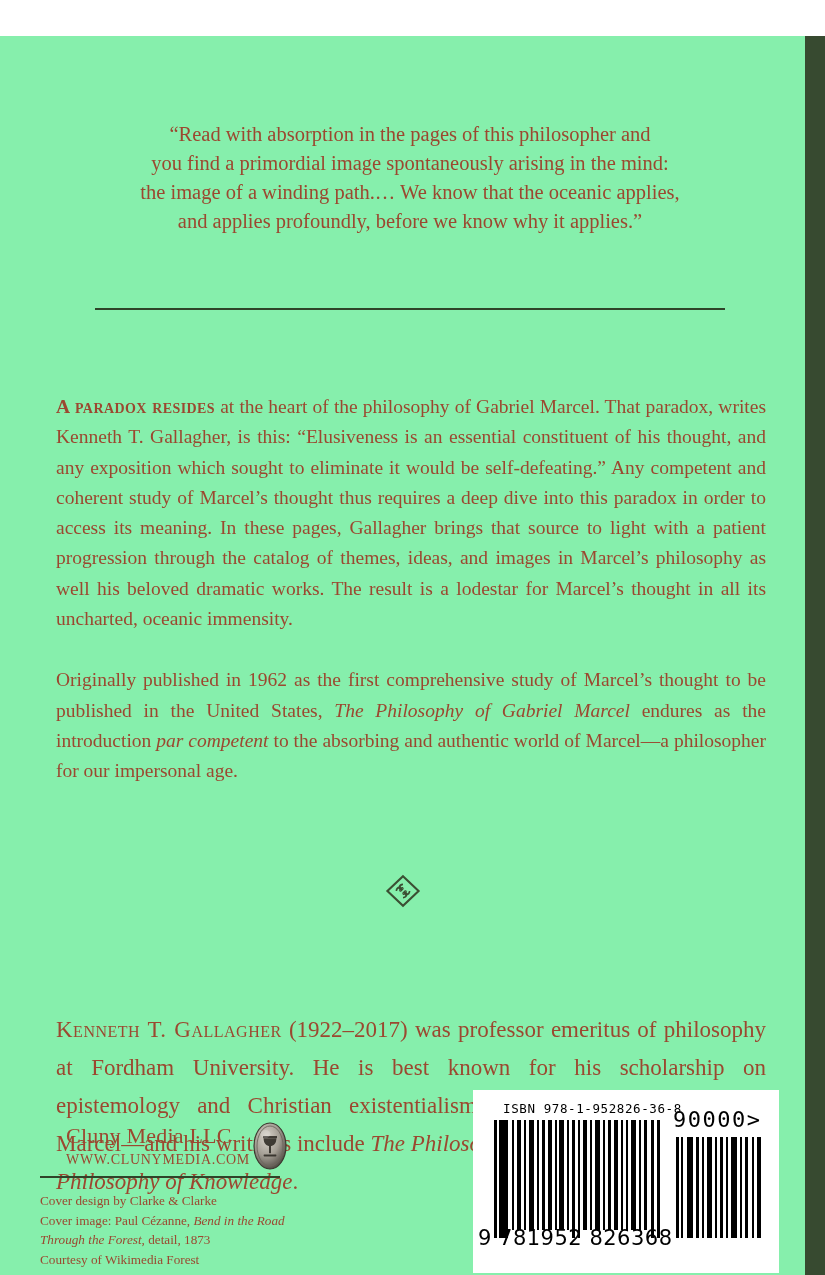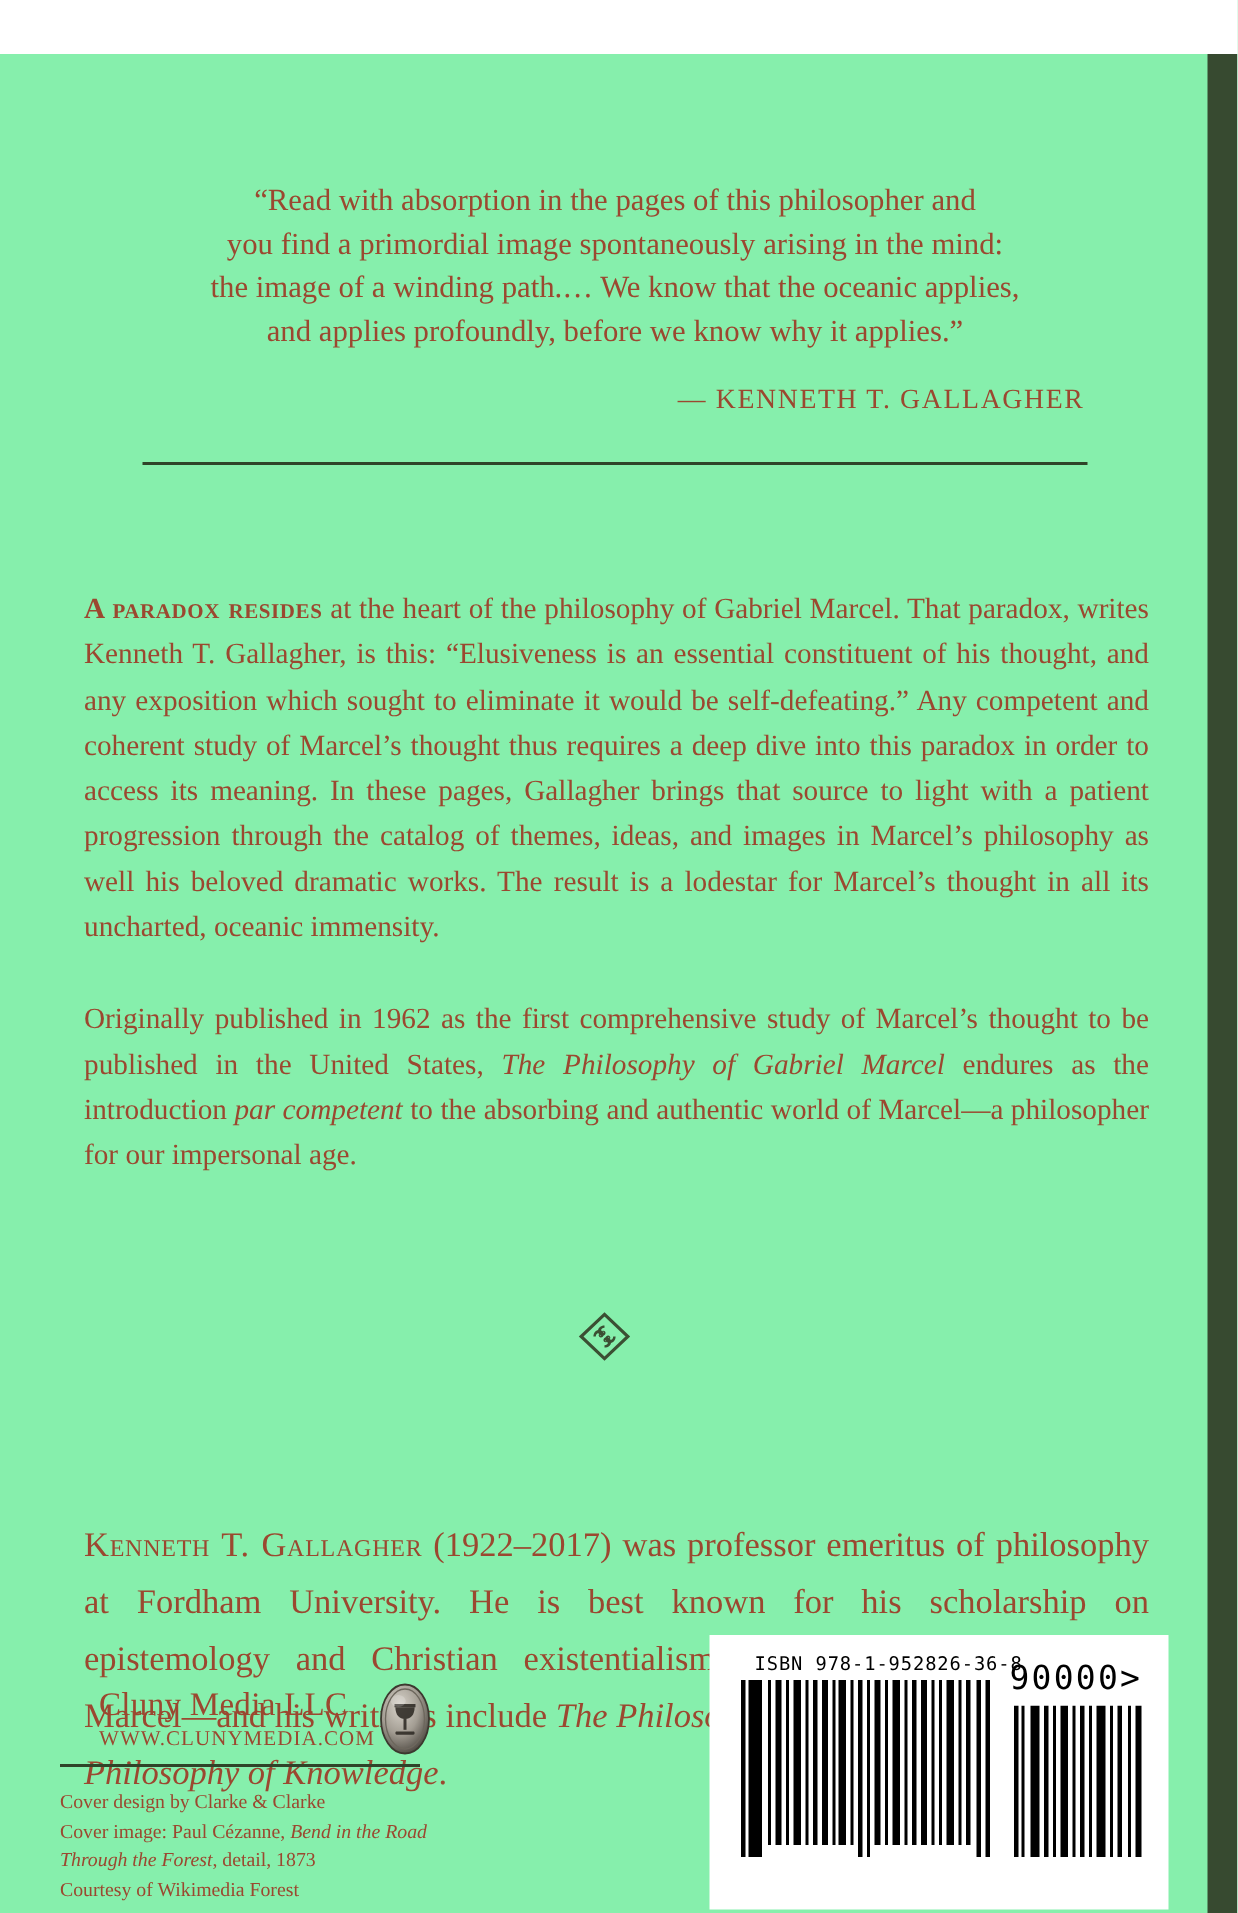--- a/index.html
+++ b/index.html
@@ -232,21 +232,20 @@
 
 <div class="cover">
 
   <div class="page-body">
 
     <div class="quote-block">
       <div class="quote-line">“Read with absorption in the pages of this philosopher and</div>
       <div class="quote-line">you find a primordial image spontaneously arising in the mind:</div>
       <div class="quote-line">the image of a winding path.… We know that the oceanic applies,</div>
       <div class="quote-line">and applies profoundly, before we know why it applies.”</div>
-      <div class="quote-attrib">— Kenneth T. Gallagher</div>
     </div>
 
     <div class="quote-rule"></div>
 
     <div class="desc">
       <p><span class="lead-caps">A paradox resides</span><span> at the heart of the philosophy of Gabriel Marcel. That paradox, writes Kenneth T. Gallagher, is this: “Elusiveness is an essential constituent of his thought, and any exposition which sought to eliminate it would be self-defeating.” Any competent and coherent study of Marcel’s thought thus requires a deep dive into this paradox in order to access its meaning. In these pages, Gallagher brings that source to light with a patient progression through the catalog of themes, ideas, and images in Marcel’s philosophy as well his beloved dramatic works. The result is a lodestar for Marcel’s thought in all its uncharted, oceanic immensity.</span></p>
       <p><span>Originally published in 1962 as the first comprehensive study of Marcel’s thought to be published in the United States, </span><span class="it">The Philosophy of Gabriel Marcel</span><span> endures as the introduction </span><span class="it">par competent</span><span> to the absorbing and authentic world of Marcel—a philosopher for our impersonal age.</span></p>
     </div>
 
     <div class="ornament">
@@ -352,18 +351,19 @@
           <rect x="44" y="0" width="3" height="101"></rect>
           <rect x="50" y="0" width="2" height="101"></rect>
           <rect x="55" y="0" width="6" height="101"></rect>
           <rect x="64" y="0" width="2" height="101"></rect>
           <rect x="69" y="0" width="3" height="101"></rect>
           <rect x="76" y="0" width="2" height="101"></rect>
           <rect x="81" y="0" width="4" height="101"></rect>
         </g>
       </svg>
 
+      <div class="ean-digits">9 781952 826368</div>
     </div>
 
   </div>
 
   <div class="spine-strip"></div>
 </div>
 
 </body></html>

